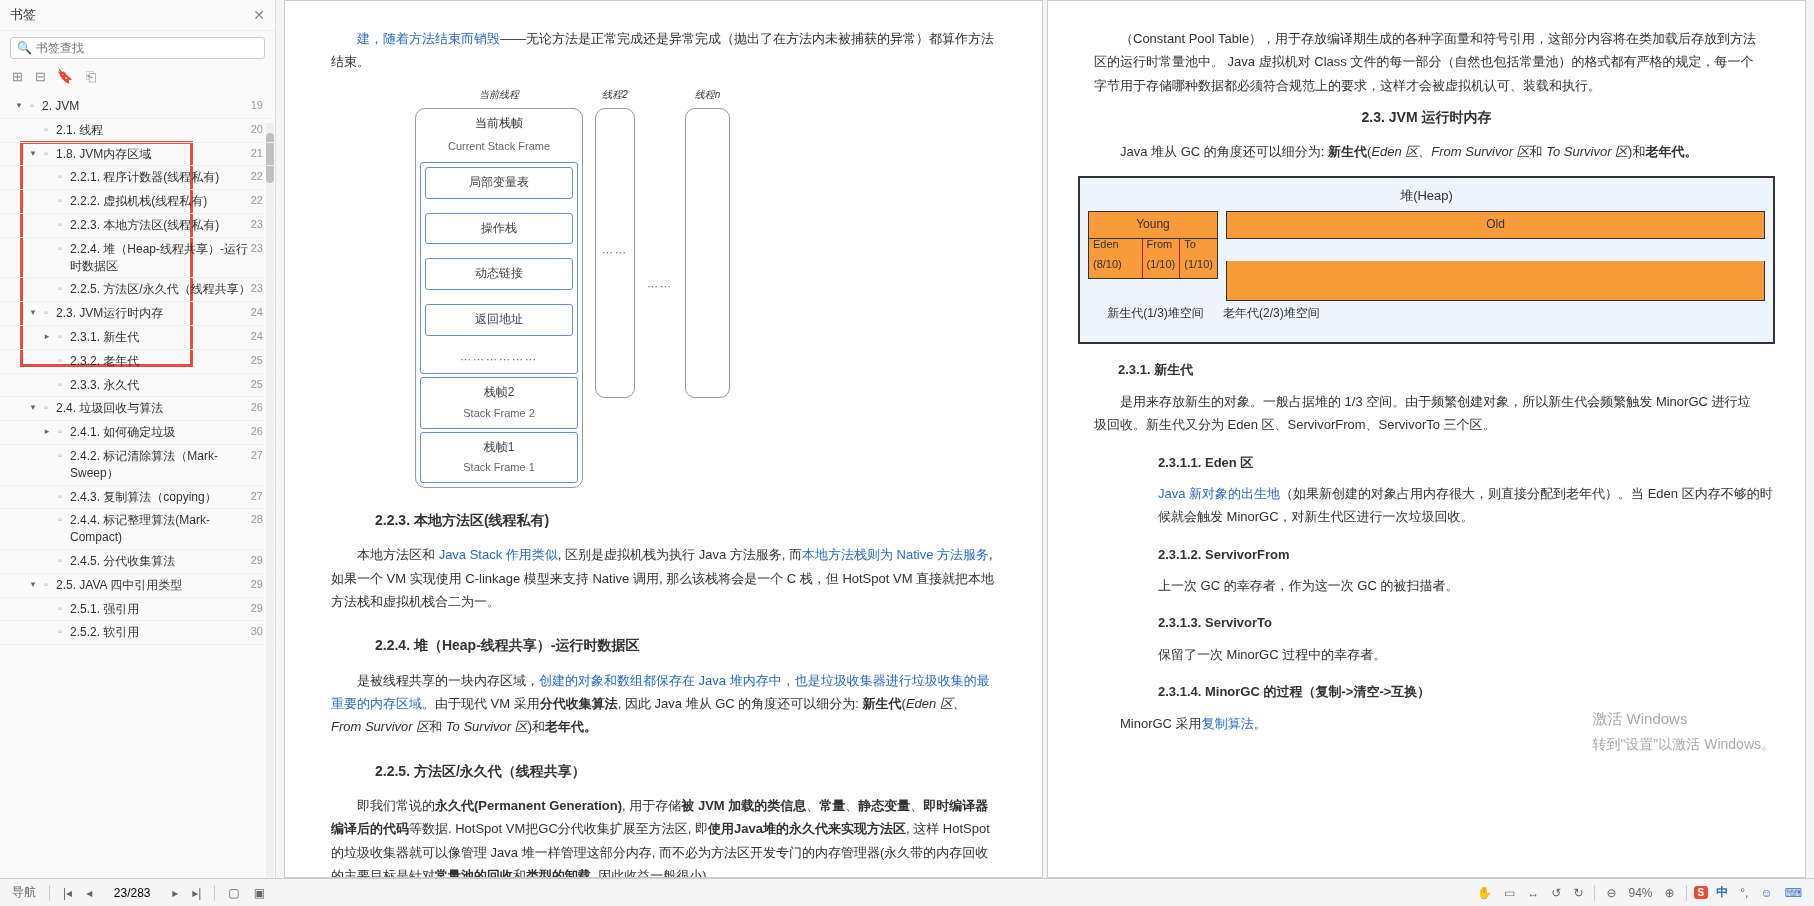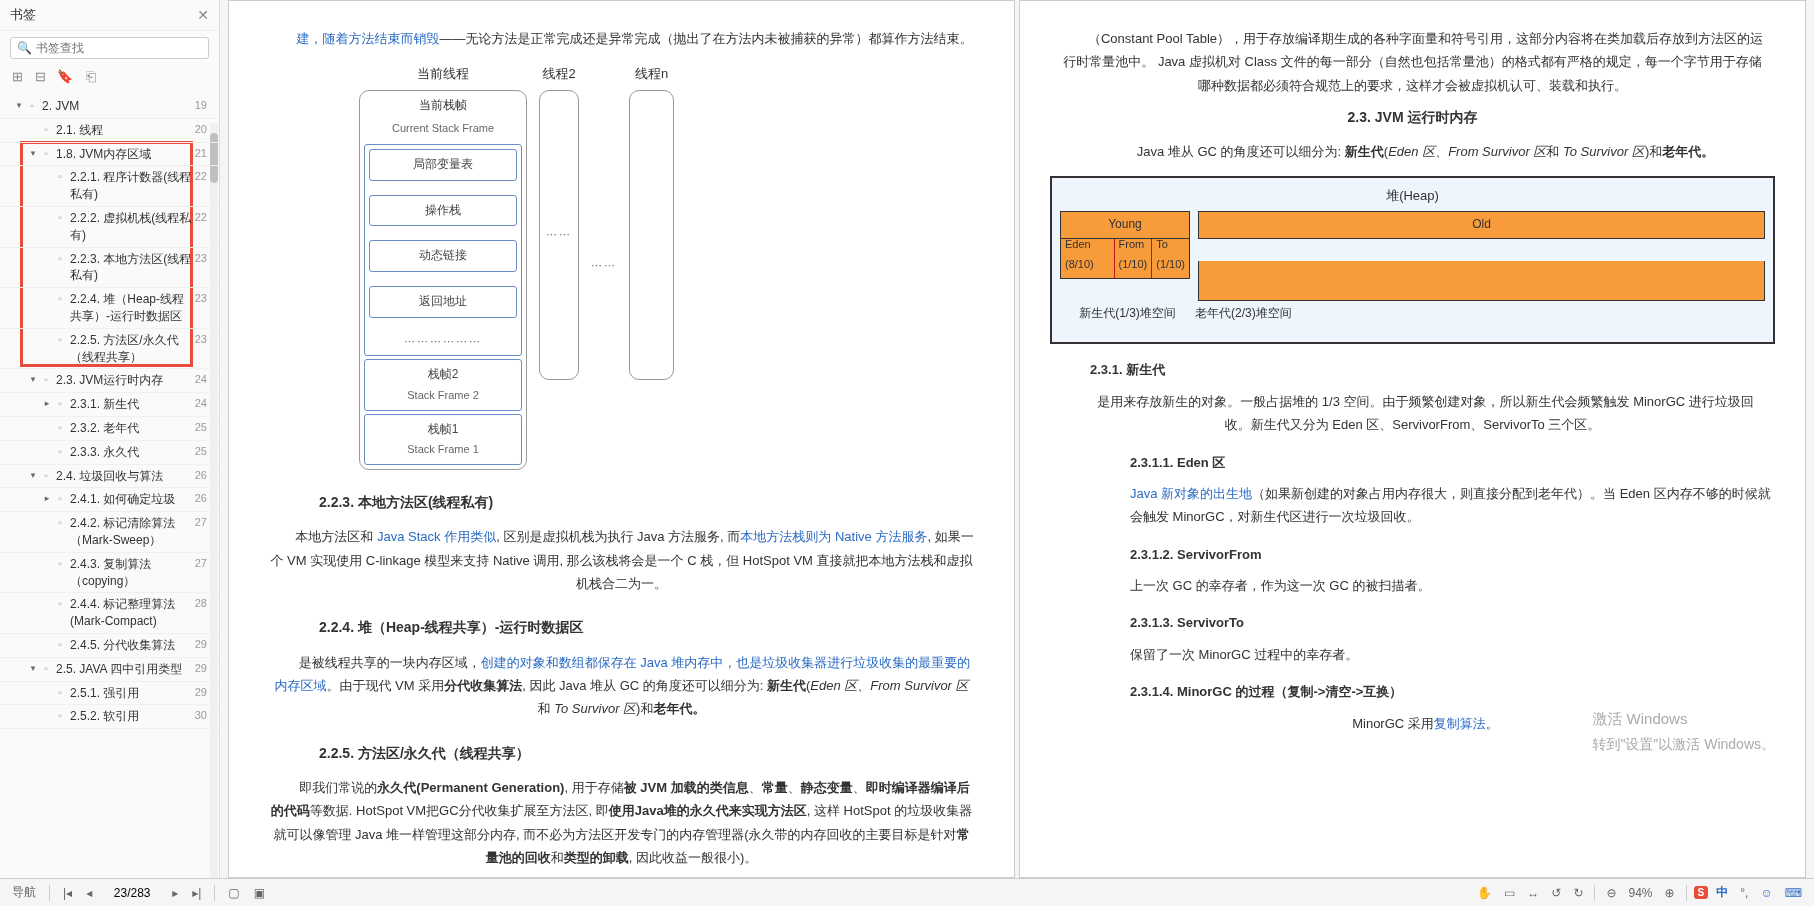--- a/index.html
+++ b/index.html
@@ -1,21 +1,21 @@
 <!DOCTYPE html>
 <html><head>
   <meta charset="utf-8">
   <style>
     * { margin: 0; padding: 0; box-sizing: border-box; font-family: "Microsoft YaHei", Arial, sans-serif; }
     body { display: flex; flex-direction: column; height: 906px; width: 1814px; background: #fff; overflow: hidden; font-size: 12px; }
     
     .main-area { display: flex; flex: 1; overflow: hidden; }
     
     
-    .sidebar { width: 220px; border-right: 1px solid #ddd; display: flex; flex-direction: column; background: #fafafa; }
+    .sidebar { width: 276px; border-right: 1px solid #ddd; display: flex; flex-direction: column; background: #fafafa; }
     .sidebar-header { display: flex; align-items: center; padding: 6px 10px; border-bottom: 1px solid #eee; }
     .sidebar-title { flex: 1; font-size: 13px; color: #333; }
     .close-btn { color: #888; cursor: pointer; font-size: 14px; }
     .search-wrap { padding: 6px 10px; }
     .search-box { display: flex; align-items: center; border: 1px solid #ccc; border-radius: 3px; background: #fff; padding: 3px 6px; }
     .search-icon { color: #aaa; margin-right: 4px; font-size: 12px; }
     .search-input { border: none; outline: none; flex: 1; font-size: 12px; color: #333; }
     .sidebar-tools { display: flex; gap: 12px; padding: 4px 12px 8px; color: #888; }
     .sidebar-tools span { cursor: pointer; font-size: 13px; }
     
@@ -32,21 +32,21 @@
     .redbox { position: absolute; border: 3px solid #e74c3c; pointer-events: none; }
     
     
     .content { flex: 1; display: flex; overflow: hidden; background: #f5f5f5; padding: 0 6px; }
     .page { flex: 1; background: #fff; border: 1px solid #ccc; margin: 0 2px; padding: 20px 30px; overflow: hidden; font-size: 13px; color: #333; line-height: 1.8; }
     .link { color: #2b6bc4; }
     
     
     .stack-diagram { display: flex; gap: 12px; margin: 12px 0 20px 100px; align-items: flex-start; }
     .thread-col { display: flex; flex-direction: column; align-items: center; }
-    .thread-label { font-size: 13px; color: #333; margin-bottom: 4px; }
+    .thread-label { font-size: 10px; color: #333; margin-bottom: 4px; font-style: italic; }
     .stack-box { border: 1px solid #999; border-radius: 10px; width: 168px; padding: 4px; display: flex; flex-direction: column; gap: 3px; background: #fff; }
     .stack-box.tall { min-height: 290px; width: 40px; justify-content: center; }
     .stack-box.tall2 { min-height: 290px; width: 45px; }
     .stack-header { font-size: 12px; text-align: center; }
     .stack-sub { font-size: 11px; color: #666; text-align: center; margin-bottom: 2px; }
     .stack-cell { border: 1px solid #6a8fc7; border-radius: 3px; background: #fff; padding: 4px; text-align: center; font-size: 12px; color: #444; }
     .stack-cell.group { display: flex; flex-direction: column; gap: 14px; }
     .stack-sub2 { font-size: 11px; color: #666; }
     .dots { text-align: center; color: #666; letter-spacing: 2px; font-size: 11px; }
     
@@ -61,21 +61,21 @@
     .heap-sub { border-right: 1px solid #b91c1c; padding: 3px 4px; font-size: 11px; display: flex; flex-direction: column; justify-content: flex-end; }
     .heap-sub:last-child { border-right: none; }
     .heap-labels { display: flex; font-size: 12px; margin-top: 2px; }
     .heap-labels > div:first-child { flex: 0 0 135px; text-align: center; }
     .heap-labels > div:last-child { flex: 1; text-align: left; }
     
     h3.section { font-size: 14px; font-weight: bold; margin: 20px 0 10px 60px; }
     h3.section-c { font-size: 14px; font-weight: bold; margin: 8px 0 10px 0; text-align: center; }
     h4.sub { font-size: 13px; font-weight: bold; margin: 14px 0 8px 40px; }
     h4.sub2 { font-size: 13px; font-weight: bold; margin: 14px 0 8px 80px; }
-    p.para { margin: 6px 10px; text-indent: 2em; text-align: center; }
+    p.para { margin: 6px 16px; text-indent: 2em; }
     p.para2 { margin: 6px 0 6px 80px; }
     
     
     .footer { height: 28px; border-top: 1px solid #ccc; display: flex; align-items: center; padding: 0 8px; background: #f5f5f5; color: #555; font-size: 12px; gap: 6px; }
     .footer .spacer { flex: 1; }
     .ftr-btn { padding: 2px 4px; cursor: pointer; color: #666; }
     .page-input { width: 60px; text-align: center; border: 1px solid transparent; background: transparent; font-size: 12px; }
     .divider { width: 1px; height: 16px; background: #ccc; margin: 0 3px; }
     
     

